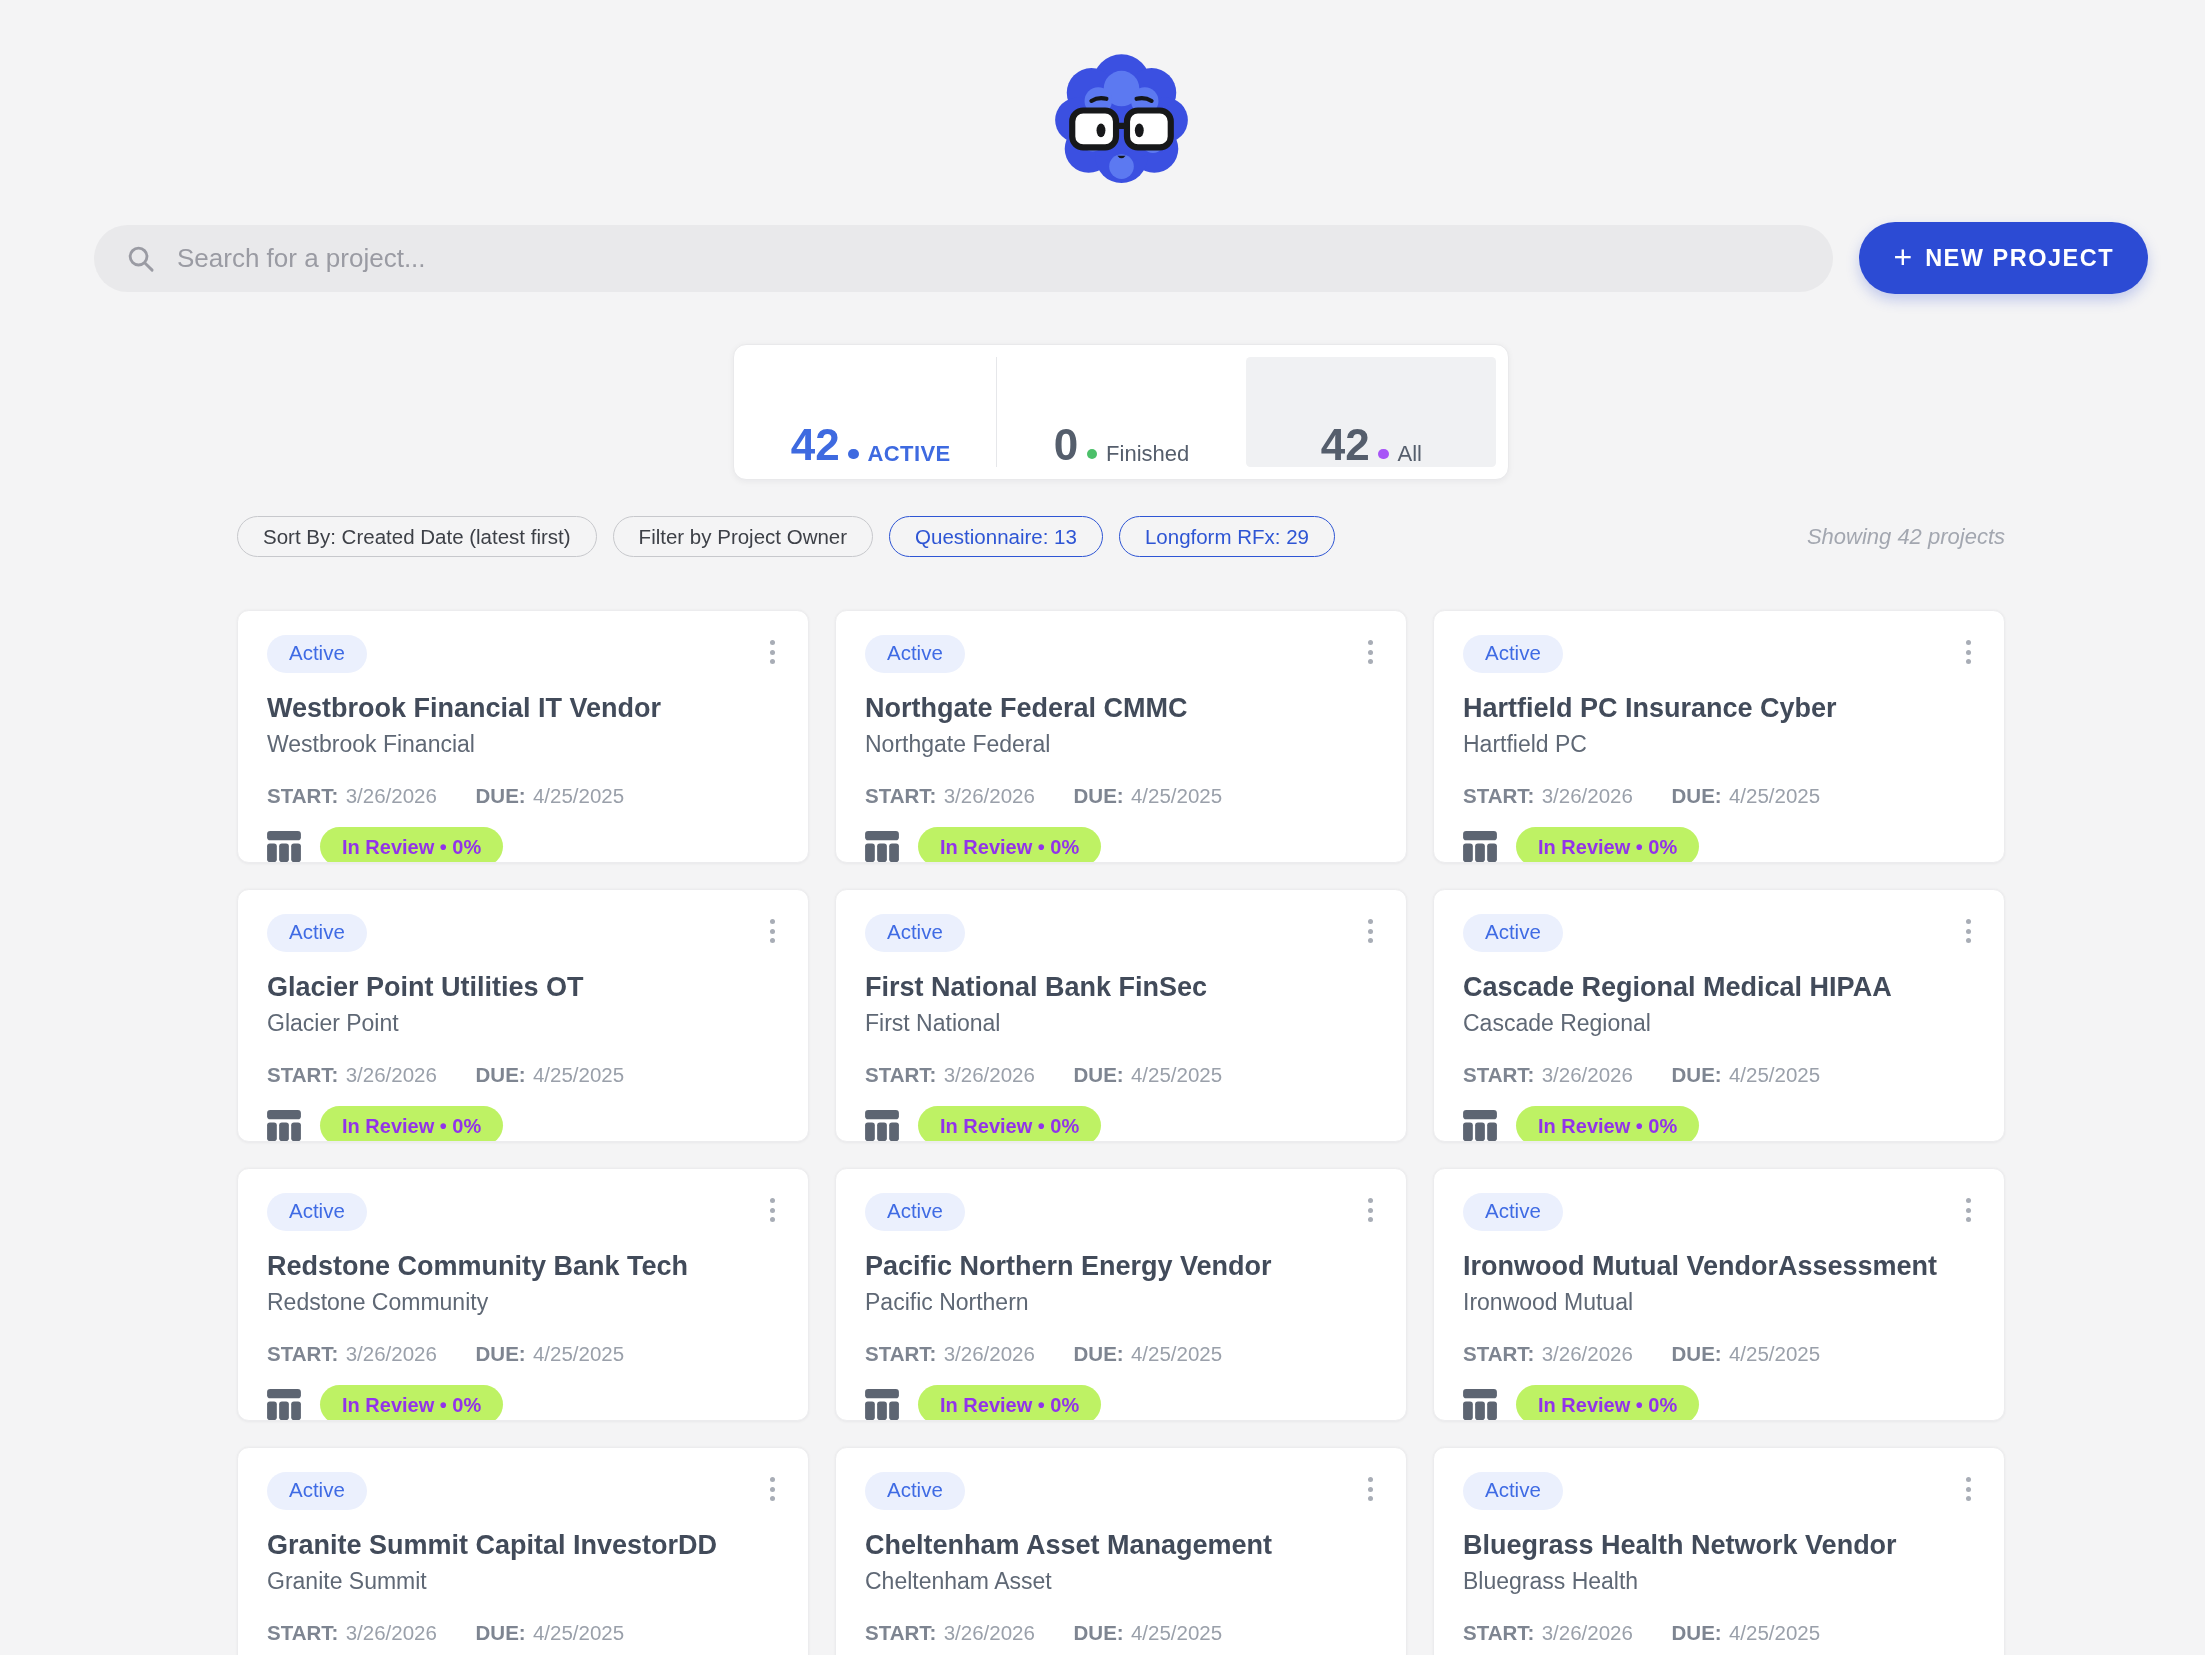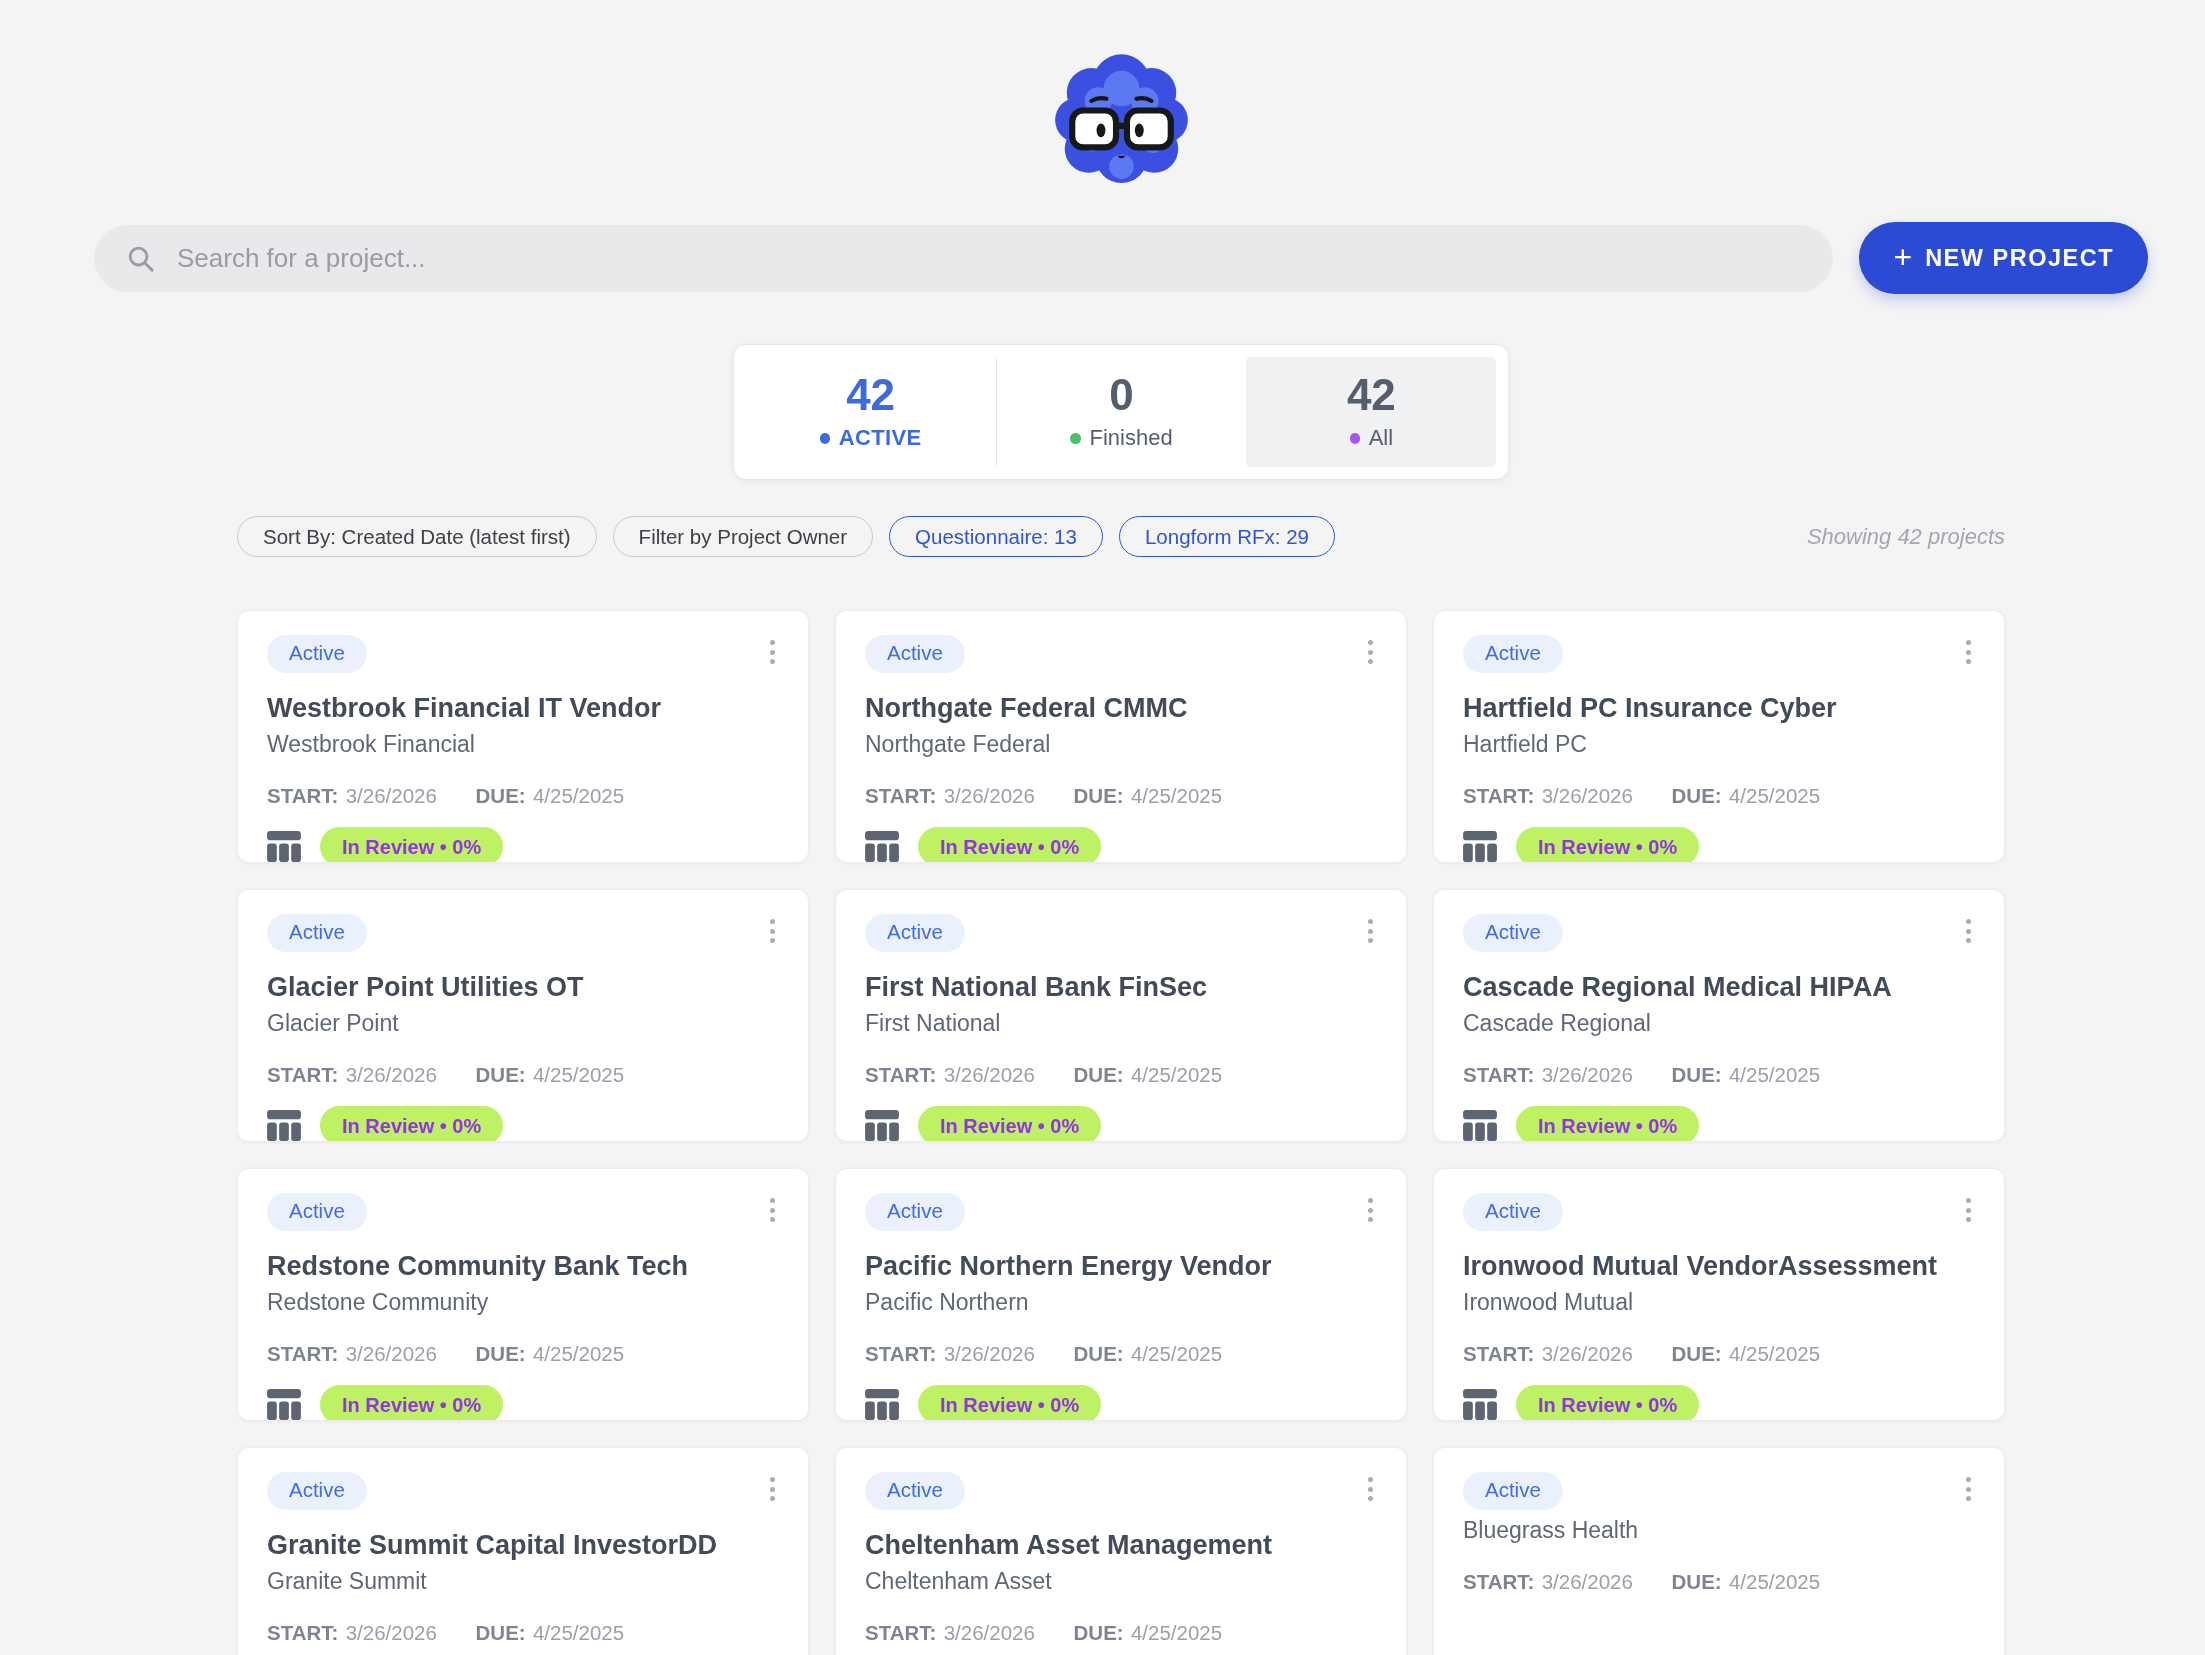--- a/index.html
+++ b/index.html
@@ -47,21 +47,21 @@
   .btn-new .plus{font-size:32px;font-weight:400;line-height:1;margin-top:-2.9px;letter-spacing:0;}
 
   
   .stats{
     width:776px;height:136px;margin:50px auto 0;background:#ffffff;
     border:0.7px solid #e9e9eb;border-radius:13px;box-sizing:border-box;
     box-shadow:0 1.5px 5.9px rgba(20,24,40,.05);
     display:flex;padding:11.7px;
   }
   .stat-cell{
-    flex:1;display:flex;flex-direction:column;align-items:center;justify-content:center;
+    flex:1;display:flex;flex-direction:row;align-items:flex-end;justify-content:center;
     gap:8.8px;border-radius:4.4px;cursor:pointer;
   }
   .stat-cell.divided{border-right:0.7px solid #e6e7ea;border-radius:0;}
   .stat-cell.selected{background:#f0f1f3;}
   .stat-value{font-size:44px;font-weight:700;color:#555e6c;line-height:1;}
   .stat-cell.accent .stat-value{color:#3e6ae0;}
   .stat-label{display:flex;align-items:center;gap:8.8px;font-size:22px;color:#555e6c;}
   .stat-cell.accent .stat-label{color:#3e6ae0;font-weight:700;letter-spacing:0.4px;}
   .dot{width:10.3px;height:10.3px;border-radius:50%;display:inline-block;}
 
@@ -532,20 +532,21 @@
 
   <div class="card">
     <div class="card-top">
       <span class="badge-active">Active</span>
       <button class="dots" aria-label="menu">
         <i></i>
             <i></i>
             <i></i>
       </button>
     </div>
+    <div class="card-title">Bluegrass Health Network Vendor</div>
     <div class="card-company">Bluegrass Health</div>
     <div class="card-meta">
       <span class="pair">
         <b>START:</b>
         <span>3/26/2026</span>
       </span>
       <span class="pair">
         <b>DUE:</b>
         <span>4/25/2025</span>
       </span>

